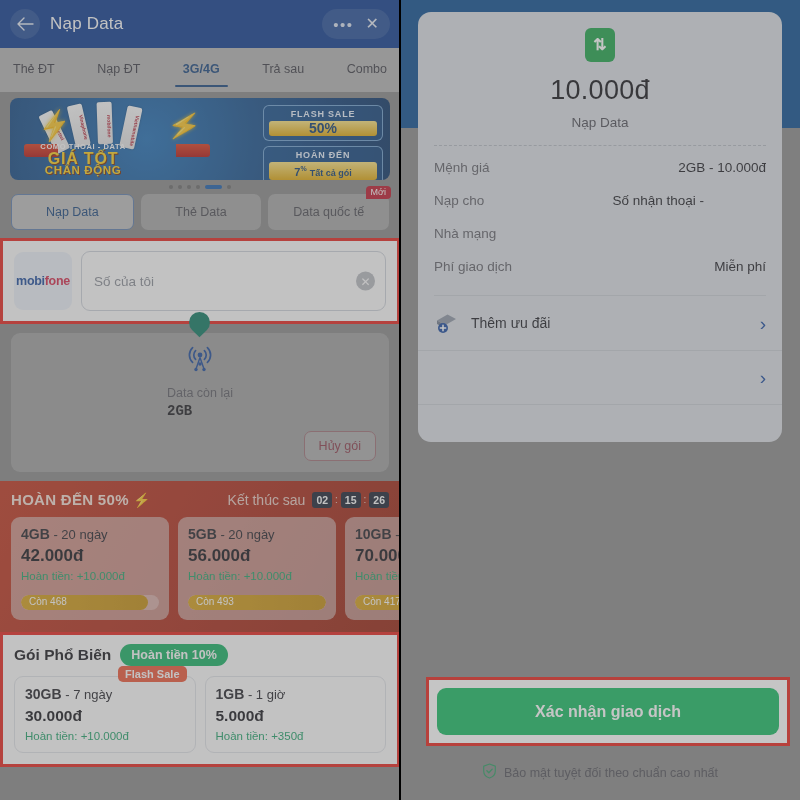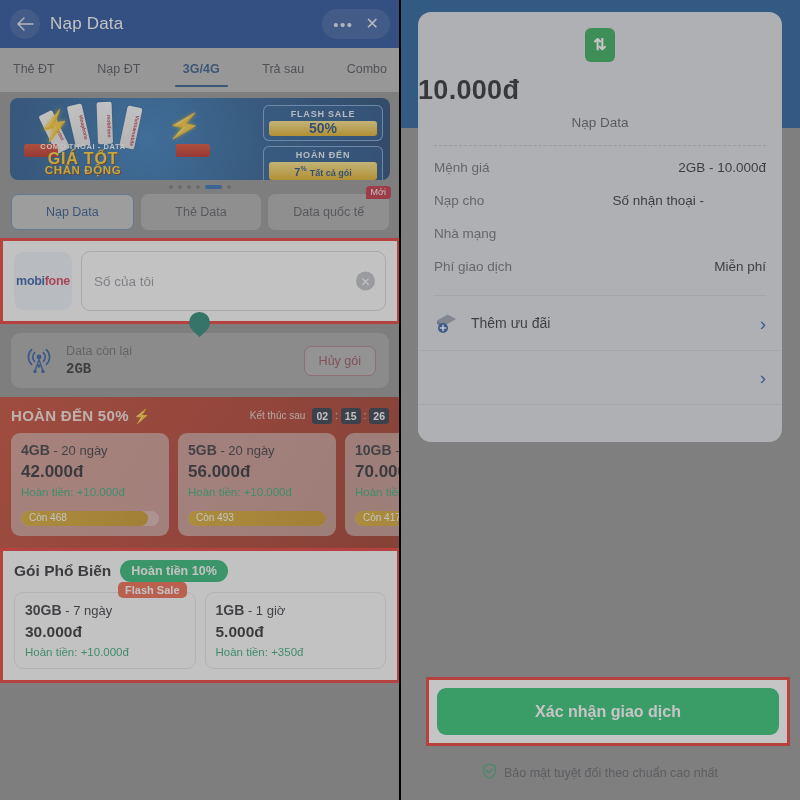--- a/index.html
+++ b/index.html
@@ -170,21 +170,21 @@
   .cursor {
     position: absolute; left: 50%; bottom: -12px; margin-left: -11px;
     width: 21px; height: 21px; background: #0d7a63;
     border-radius: 0 50% 50% 50%; transform: rotate(-135deg);
   }
 
   
   .data-row {
     margin: 9px 11px; background: rgba(215,215,215,.30);
     border-radius: 9px; padding: 11px 13px;
-    display: flex; align-items: center; gap: 12px;
+    display: flex; align-items: center; gap: 12px; flex-direction: column;
   }
   .wifi-ico { width: 30px; height: 30px; color: #1b4a9e; }
   .data-lbl { color: #5c5c64; font-size: 12.5px; }
   .data-val { color: #1b1b20; font-size: 14px; font-weight: bold; margin-top: 3px; font-family: Liberation Mono, monospace; }
   .cancel-btn {
     margin-left: auto; border: 1px solid #a07078; border-radius: 7px;
     padding: 7px 14px; color: #8e3b4a; font-size: 12.5px;
     background: rgba(255,255,255,.14);
   }
 
@@ -194,21 +194,21 @@
     background: linear-gradient(120deg, #c2351e 0%, #ad2a19 55%, #97230f 100%);
   }
   .promo-head {
     display: flex; align-items: center; padding: 0 11px 9px;
   }
   .promo-title {
     color: #f7e2d8; font-size: 15px; font-weight: bold; letter-spacing: .3px;
   }
   .promo-bolt { color: #ffc926; font-size: 14px; margin-left: 5px; }
   .promo-timer { margin-left: auto; display: flex; align-items: center; gap: 3px; }
-  .timer-lbl { color: #e9ccc3; font-size: 10px; margin-right: 4px; }
+  .timer-lbl { color: #e9ccc3; font-size: 14px; margin-right: 4px; }
   .tnum {
     background: #1a2233; color: #fff; font-size: 10.5px; font-weight: bold;
     border-radius: 3px; padding: 2px 4px; min-width: 19px; text-align: center;
   }
   .tsep { color: #e9ccc3; font-size: 10px; }
   .promo-cards { display: flex; gap: 9px; padding: 0 11px; }
   .pcard {
     min-width: 158px; background: rgba(222,222,222,.55);
     border-radius: 9px; padding: 9px 10px 10px; flex-shrink: 0;
   }
@@ -272,21 +272,21 @@
     position: absolute; left: 18px; right: 18px; top: 12px;
     background: #d9dde3; border-radius: 13px; padding: 16px 0 0;
     min-height: 430px;
   }
   .r-icon {
     width: 30px; height: 34px; margin: 0 auto; border-radius: 6px;
     background: #1ea34a; display: flex; align-items: center; justify-content: center;
     color: #fff; font-size: 16px; font-weight: bold; line-height: 1;
   }
   .r-amount {
-    font-size: 27px; font-weight: bold;
+    text-align: center; font-size: 27px; font-weight: normal;
     color: #14141a; margin-top: 13px; letter-spacing: .3px;
   }
   .r-sub { text-align: center; font-size: 13.5px; color: #4e4e57; margin-top: 9px; }
   .r-dash {
     border-top: 1.5px dashed #b3b8c0; margin: 15px 16px 0;
   }
   .r-rows { padding: 5px 16px 8px; }
   .r-row {
     display: flex; align-items: center; justify-content: space-between;
     padding: 9px 0; font-size: 13.5px;

